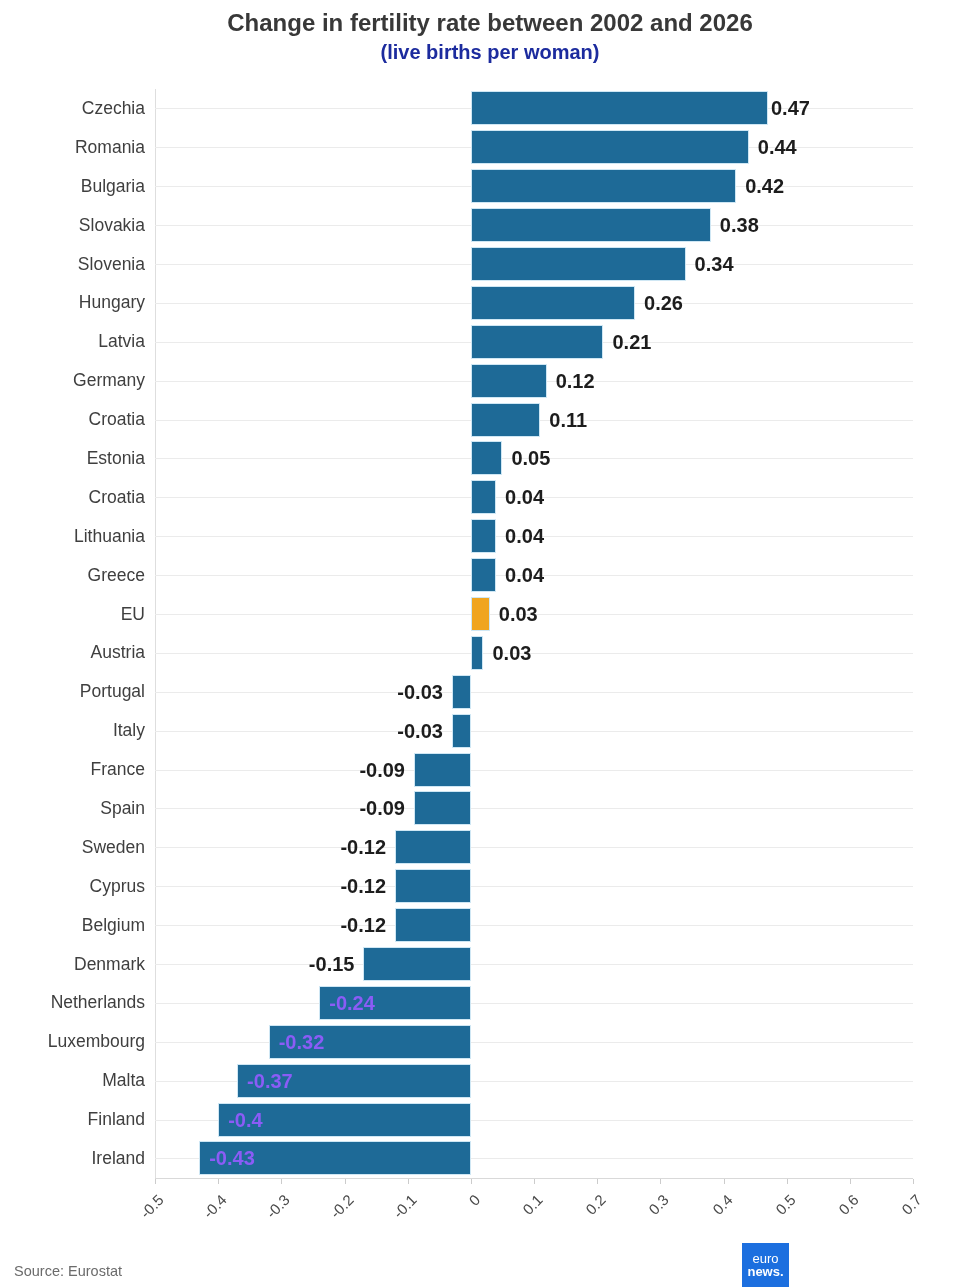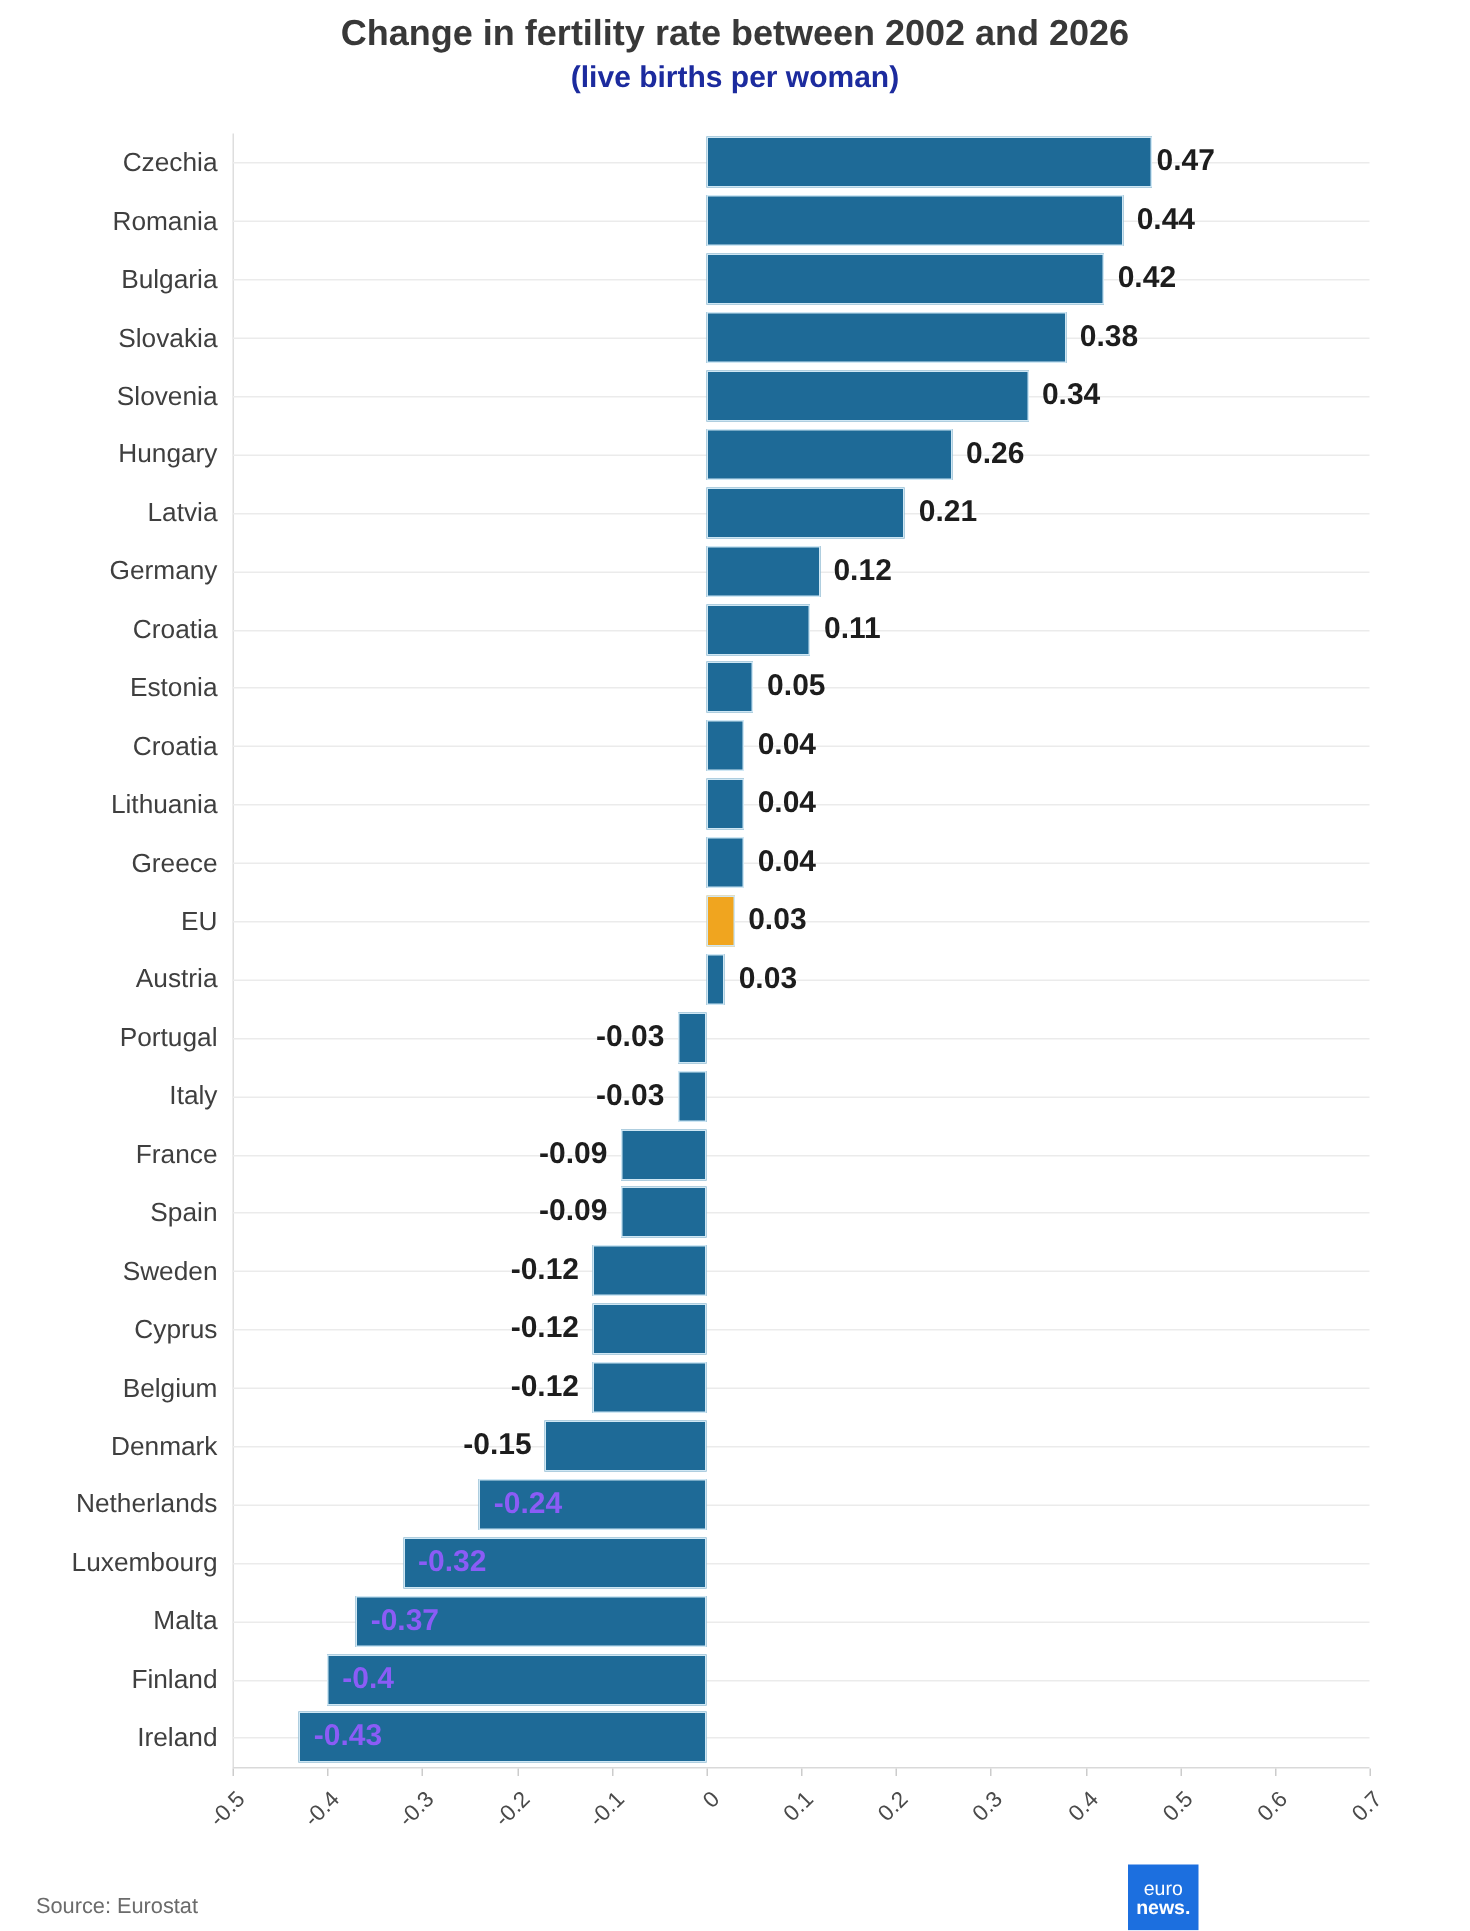--- a/index.html
+++ b/index.html
@@ -24,21 +24,21 @@
   .val { position:absolute; top:50%; transform:translateY(-50%); font-size:20px;
          font-weight:700; color:#1d1d1d; white-space:nowrap; }
   .val.inside { color:#8b5cf6; }
 
   #axis { position:relative; margin-left:155px; width:758px; height:60px;
           border-top:1px solid #d9d9d9; }
   .tickmark { position:absolute; top:0; width:1px; height:5px; background:#cccccc; }
   .ticklabel { position:absolute; top:12px; font-size:15px; color:#4a4a4a;
                transform:rotate(-45deg); transform-origin:100% 0; white-space:nowrap; }
 
-  footer { position:absolute; left:16px; bottom:0; width:832px; height:50px; }
+  footer { position:absolute; left:6px; bottom:0; width:832px; height:50px; }
   .source { position:absolute; left:8px; bottom:8px; font-size:14.5px; color:#6b6b6b; }
   .logo { position:absolute; right:49px; bottom:0; width:47px; height:44px;
           background:#1c6fdf; color:#ffffff; display:flex; flex-direction:column;
           justify-content:center; align-items:center; line-height:13px; cursor:pointer; }
   .logo .l1 { font-size:13px; font-weight:400; }
   .logo .l2 { font-size:13px; font-weight:700; }
 </style>
 </head>
 <body>
 

